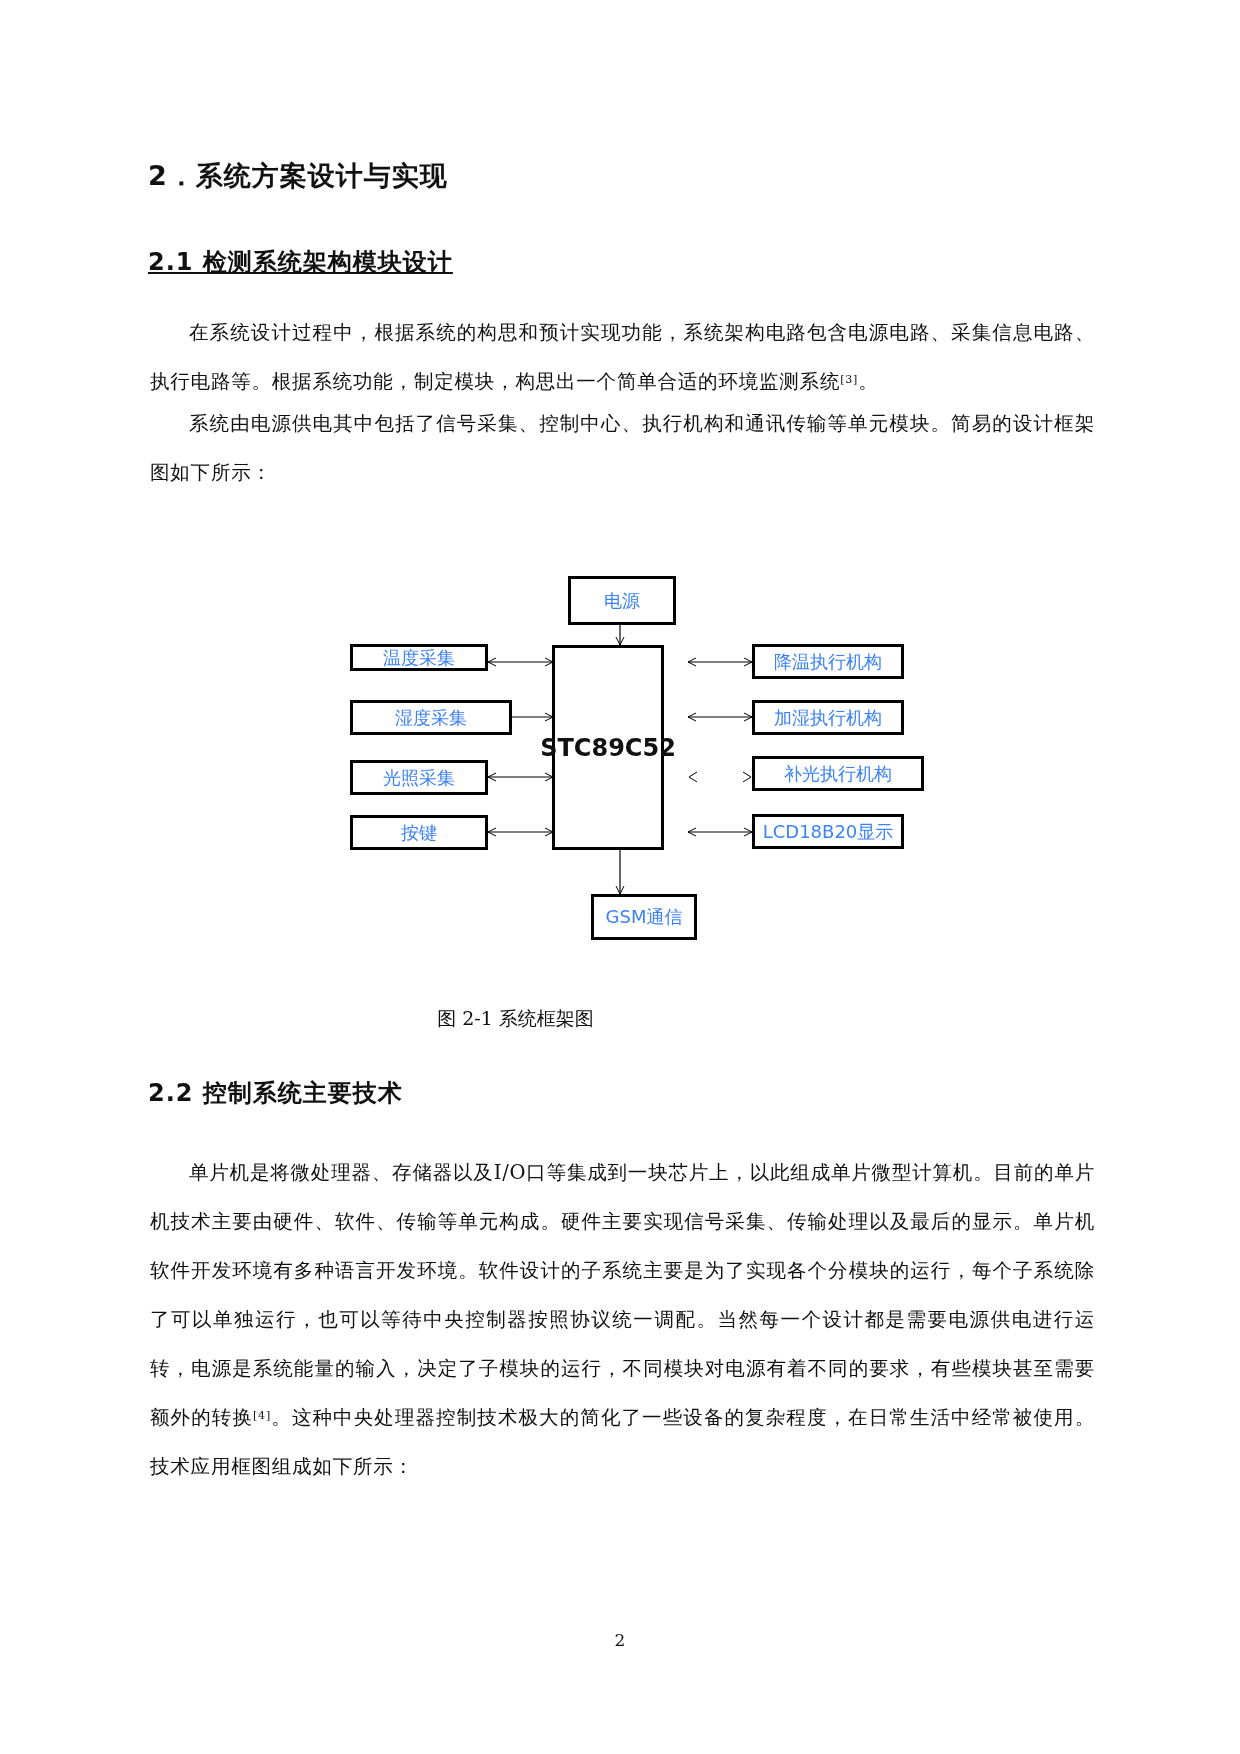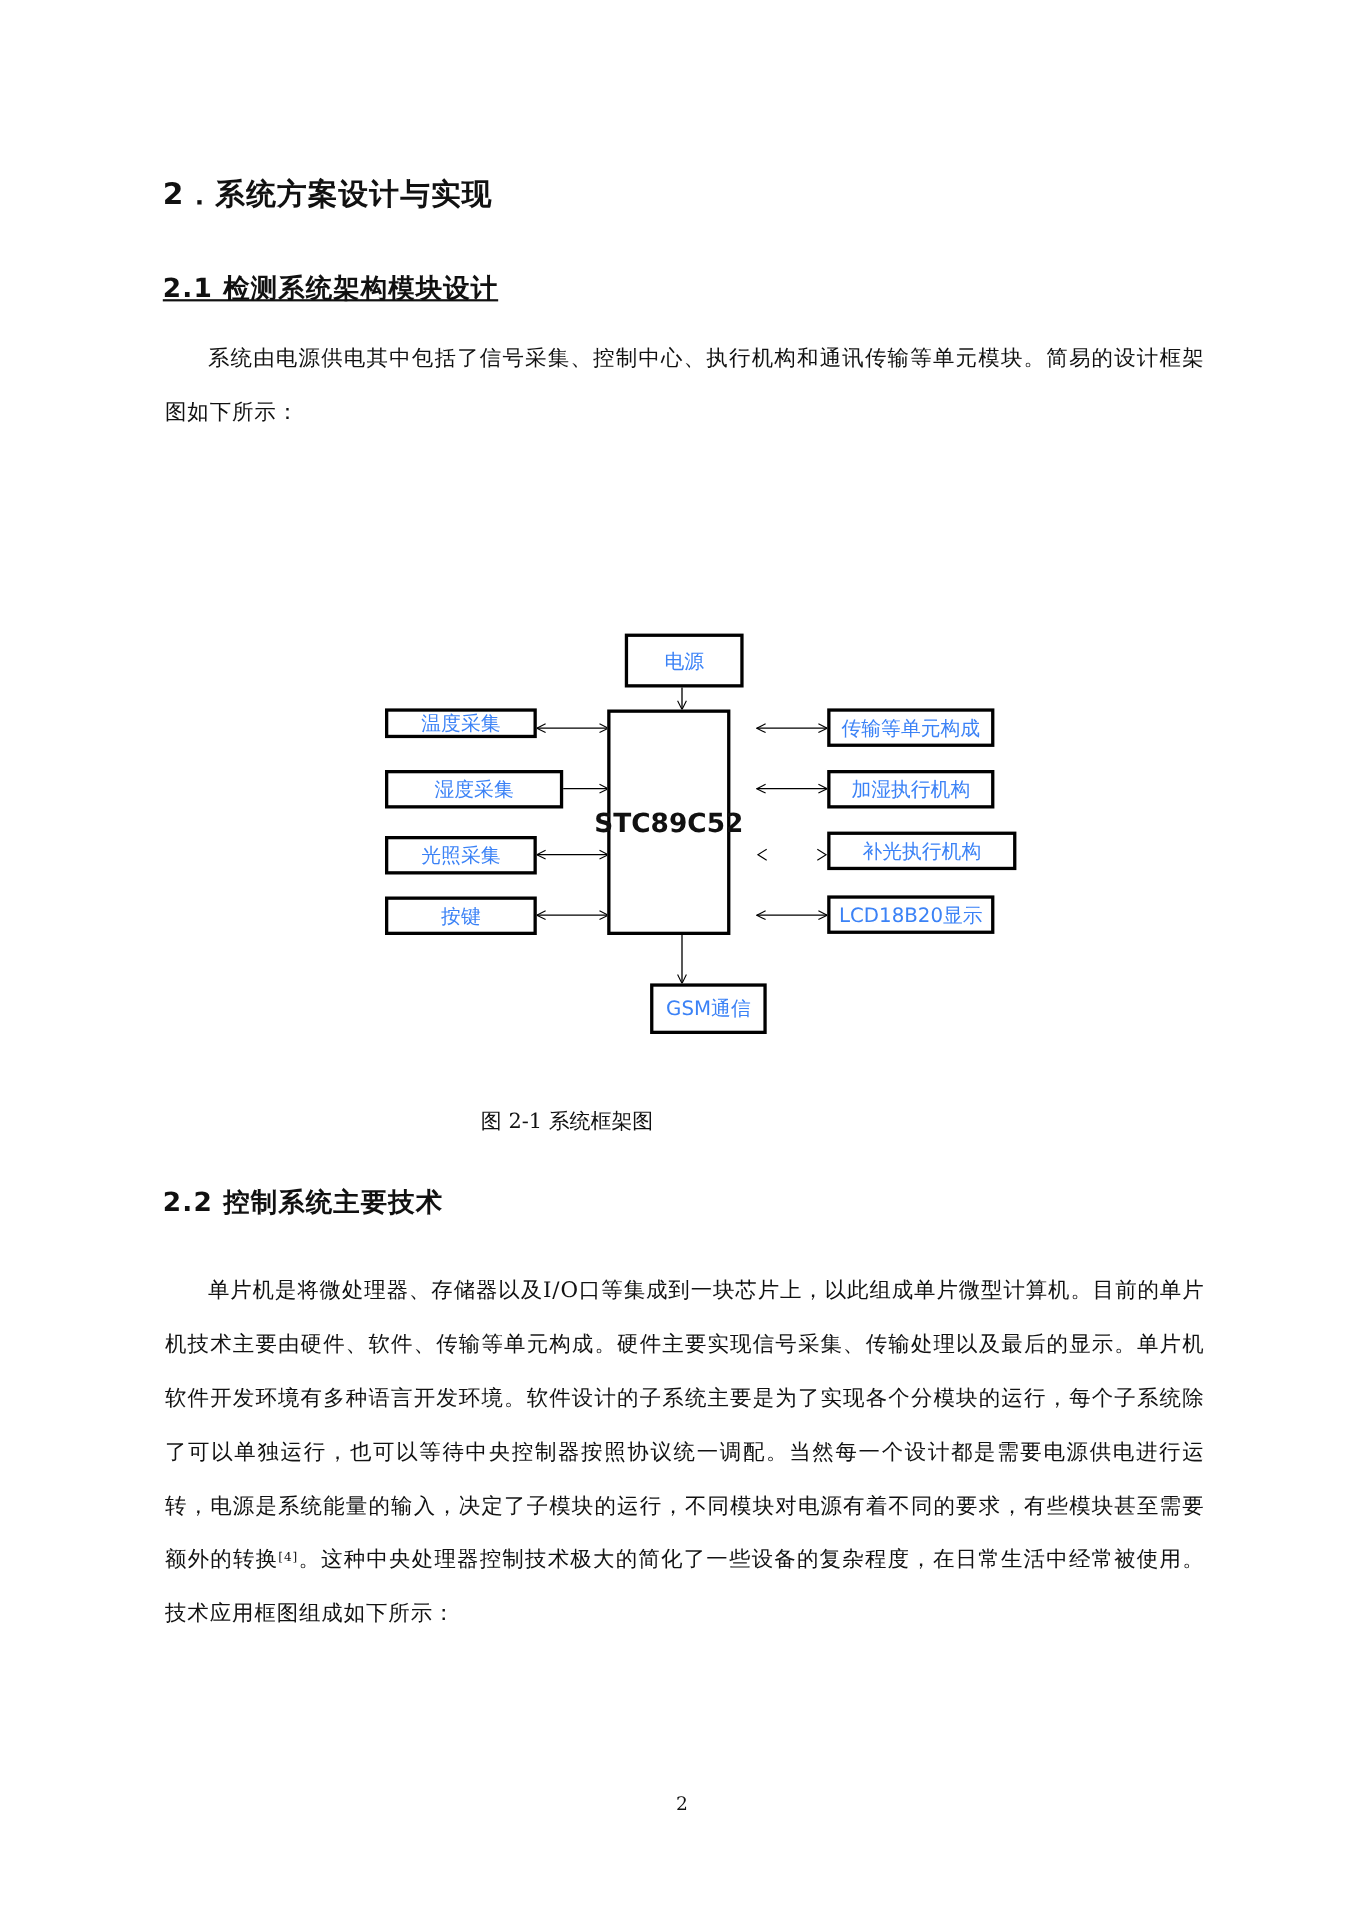--- a/index.html
+++ b/index.html
@@ -22,20 +22,21 @@
   svg.lines { position:absolute; left:0; top:0; }
 </style>
 </head>
 <body>
 
 <div class="abs h1">2．系统方案设计与实现</div>
 
 <div class="abs h2" style="left:148px; top:246px;text-decoration:underline;">2.1  检测系统架构模块设计</div>
 
 <div class="abs para" style="top:308px;">
+  <p><span>在系统设计过程中，根据系统的构思和预计实现功能，系统架构电路包含电源电路、采集信息电路、执行电路等。根据系统功能，制定模块，构思出一个简单合适的环境监测系统</span><sup>[3]</sup><span>。</span></p>
   <p style="margin-top:-7px;">系统由电源供电其中包括了信号采集、控制中心、执行机构和通讯传输等单元模块。简易的设计框架图如下所示：</p>
 </div>
 
 <div>
   <svg class="lines" width="1240" height="1000">
     <defs>
       <marker id="ah" markerWidth="10" markerHeight="10" refX="9" refY="5" orient="auto-start-reverse" markerUnits="userSpaceOnUse">
         <path d="M1,1 L9,5 L1,9" fill="none" stroke="#000" stroke-width="1"></path>
       </marker>
     </defs>
@@ -59,21 +60,21 @@
 
   <div class="box" style="left:568px; top:576px; width:108px; height:49px;">电源</div>
   <div class="box cpu" style="left:552px; top:645px; width:112px; height:205px;">STC89C52</div>
   <div class="box" style="left:567px; top:894px; width:106px; height:46px;margin-left:24px;">GSM通信</div>
 
   <div class="box" style="left:350px; top:644px; width:138px; height:27px;">温度采集</div>
   <div class="box" style="left:350px; top:700px; width:162px; height:35px;">湿度采集</div>
   <div class="box" style="left:350px; top:760px; width:138px; height:35px;">光照采集</div>
   <div class="box" style="left:350px; top:815px; width:138px; height:35px;">按键</div>
 
-  <div class="box" style="left:752px; top:644px; width:152px; height:35px;">传输等单元构成</div>
+  <div class="box" style="left:752px; top:644px; width:152px; height:35px;">降温执行机构</div>
   <div class="box" style="left:752px; top:700px; width:152px; height:35px;">加湿执行机构</div>
   <div class="box" style="left:752px; top:756px; width:172px; height:35px;">补光执行机构</div>
   <div class="box" style="left:752px; top:814px; width:152px; height:35px;">LCD18B20显示</div>
 </div>
 
 <div class="abs caption">图 2-1 系统框架图</div>
 
 <div class="abs h2" style="left:148px; top:1077px;">2.2  控制系统主要技术</div>
 
 <div class="abs para" style="top:1148px;">

